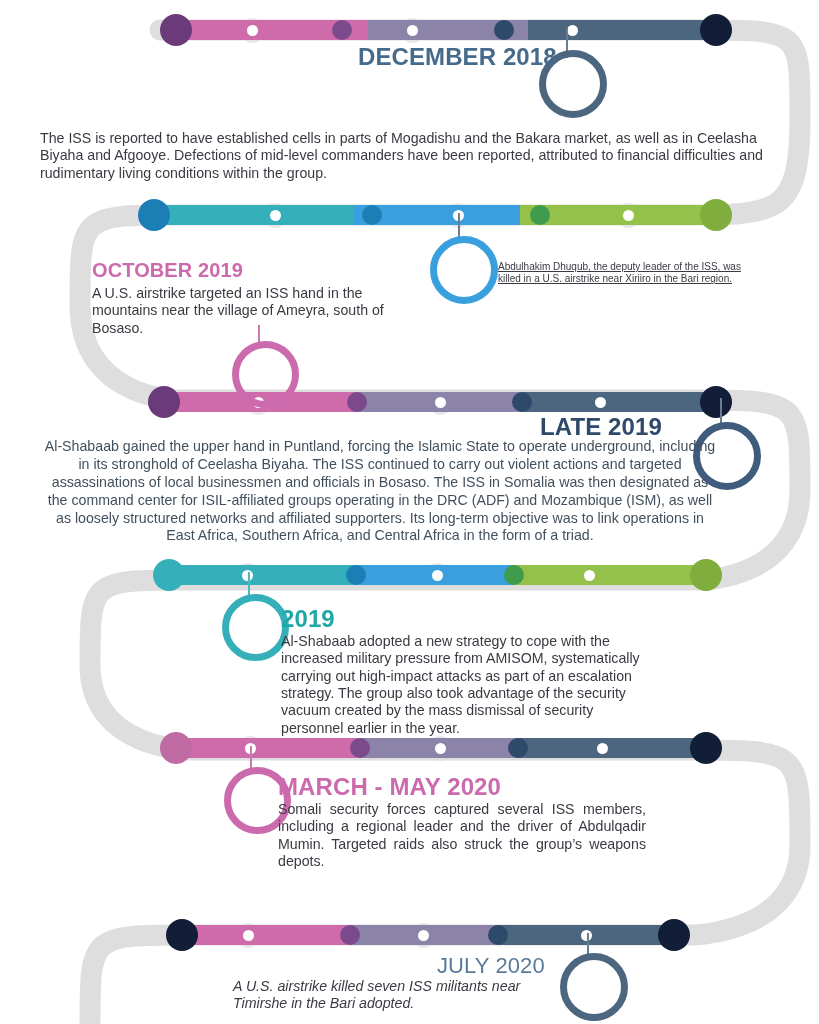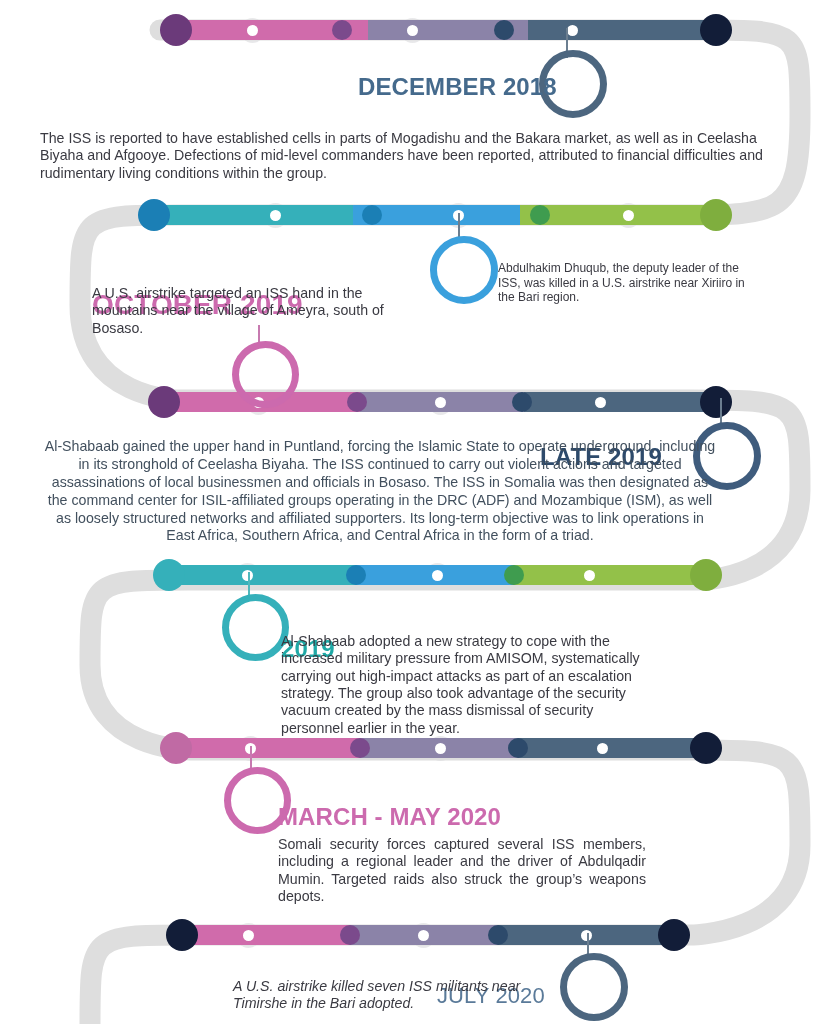--- a/index.html
+++ b/index.html
@@ -27,21 +27,21 @@
        width:25px;height:25px;border-radius:50%;
        background:rgba(120,120,130,.17);z-index:-1;}
   .middot{position:absolute;width:20px;height:20px;border-radius:50%;
        top:0px;margin-left:-10px;}
 
   
   .ring{position:absolute;border-radius:50%;background:transparent;}
   .stem{position:absolute;width:1.5px;}
 
   
-  .head{position:absolute;font-weight:bold;letter-spacing:.1px;white-space:nowrap;margin-top:30px;}
+  .head{position:absolute;font-weight:bold;letter-spacing:.1px;white-space:nowrap;}
   .para{position:absolute;line-height:1.22;color:#3a3a42;}
   .para.italic{font-style:italic;}
   .para.just{text-align:justify;}
   .para.ctr{text-align:center;color:#42505e;}
 </style>
 </head>
 <body>
 
 <div id="stage">
 
@@ -161,30 +161,30 @@
 
   <div class="stem" style="left:250px;top:746px;height:24px;background:#c77ab0;"></div>
   <div class="ring" style="left:224px;top:767px;width:53px;height:53px;border:7px solid #cc6aae;"></div>
 
   <div class="stem" style="left:587px;top:933px;height:24px;background:#6b7e90;"></div>
   <div class="ring" style="left:560px;top:953px;width:54px;height:54px;border:7px solid #4c667f;"></div>
 
   <div class="head" style="left:358px;top:43px;font-size:24px;color:#456a8c;">DECEMBER 2018</div>
   <div class="para" style="left:40px;top:130px;width:728px;font-size:14.2px;">The ISS is reported to have established cells in parts of Mogadishu and the Bakara market, as well as in Ceelasha Biyaha and Afgooye. Defections of mid-level commanders have been reported, attributed to financial difficulties and rudimentary living conditions within the group.</div>
 
-  <div class="para" style="left:498px;top:261px;width:265px;font-size:12px;">Abdulhakim Dhuqub, the deputy leader of the ISS, was killed in a U.S. airstrike near Xiriiro in the Bari region.</div>
+  <div class="para" style="left:498px;top:261px;width:265px;font-size:10px;text-decoration:underline;">Abdulhakim Dhuqub, the deputy leader of the ISS, was killed in a U.S. airstrike near Xiriiro in the Bari region.</div>
 
-  <div class="head" style="left:92px;top:259px;font-size:28px;color:#cc6aae;">OCTOBER 2019</div>
+  <div class="head" style="left:92px;top:259px;font-size:20px;color:#cc6aae;">OCTOBER 2019</div>
   <div class="para" style="left:92px;top:285px;width:325px;font-size:14.2px;">A U.S. airstrike targeted an ISS hand in the mountains near the village of Ameyra, south of Bosaso.</div>
 
   <div class="head" style="left:540px;top:413px;font-size:24px;color:#2d4a6b;">LATE 2019</div>
   <div class="para ctr" style="left:40px;top:438px;width:680px;font-size:14.2px;line-height:1.26;">Al-Shabaab gained the upper hand in Puntland, forcing the Islamic State to operate underground, including in its stronghold of Ceelasha Biyaha. The ISS continued to carry out violent actions and targeted assassinations of local businessmen and officials in Bosaso. The ISS in Somalia was then designated as the command center for ISIL-affiliated groups operating in the DRC (ADF) and Mozambique (ISM), as well as loosely structured networks and affiliated supporters. Its long-term objective was to link operations in East Africa, Southern Africa, and Central Africa in the form of a triad.</div>
 
   <div class="head" style="left:281px;top:605px;font-size:24px;color:#1fa9a6;">2019</div>
   <div class="para" style="left:281px;top:633px;width:378px;font-size:14.2px;">Al-Shabaab adopted a new strategy to cope with the increased military pressure from AMISOM, systematically carrying out high-impact attacks as part of an escalation strategy. The group also took advantage of the security vacuum created by the mass dismissal of security personnel earlier in the year.</div>
 
   <div class="head" style="left:278px;top:773px;font-size:24px;color:#cc6aae;">MARCH - MAY 2020</div>
-  <div class="para just" style="left:278px;top:836px;width:368px;font-size:14.2px;">Somali security forces captured several ISS members, including a regional leader and the driver of Abdulqadir Mumin. Targeted raids also struck the group’s weapons depots.</div>
+  <div class="para just" style="left:278px;top:801px;width:368px;font-size:14.2px;">Somali security forces captured several ISS members, including a regional leader and the driver of Abdulqadir Mumin. Targeted raids also struck the group’s weapons depots.</div>
 
   <div class="head" style="left:437px;top:953px;font-size:22px;color:#5a7a99;font-weight:normal;">JULY 2020</div>
   <div class="para italic" style="left:233px;top:978px;width:310px;font-size:14.2px;">A U.S. airstrike killed seven ISS militants near Timirshe in the Bari adopted.</div>
 
 </div>
 
 </body></html>

